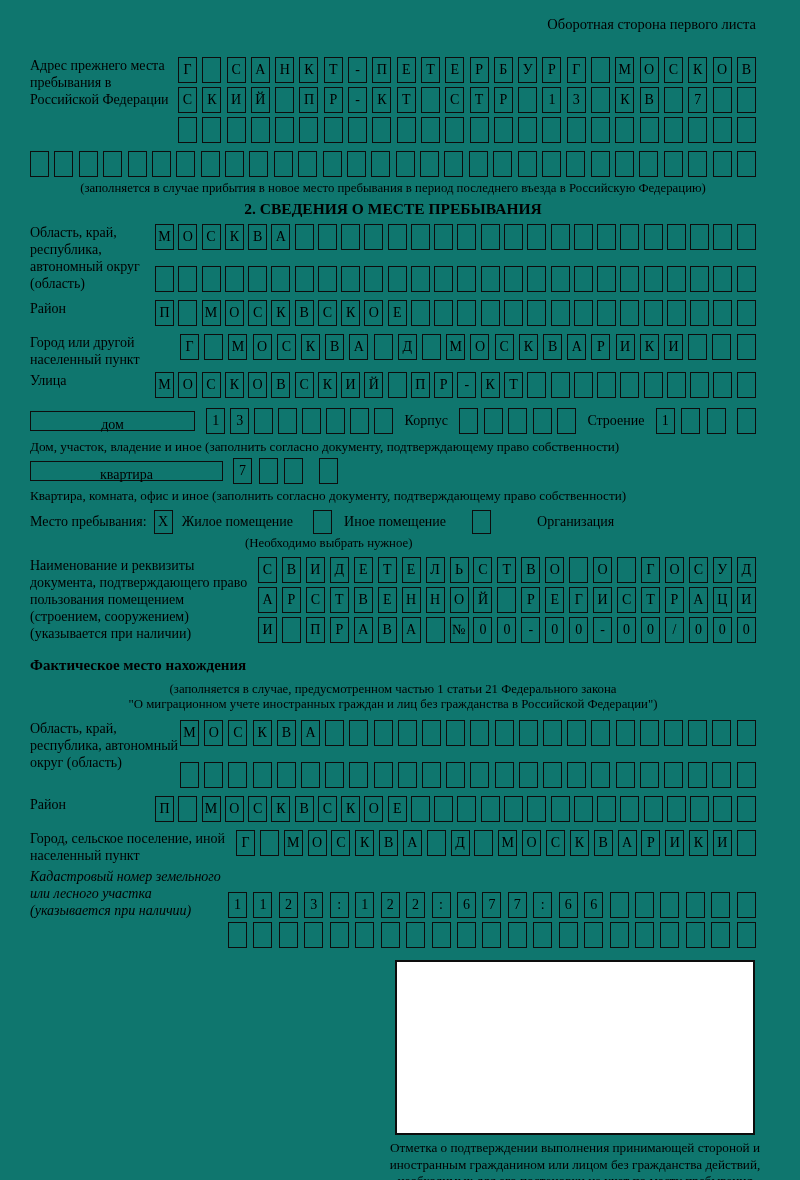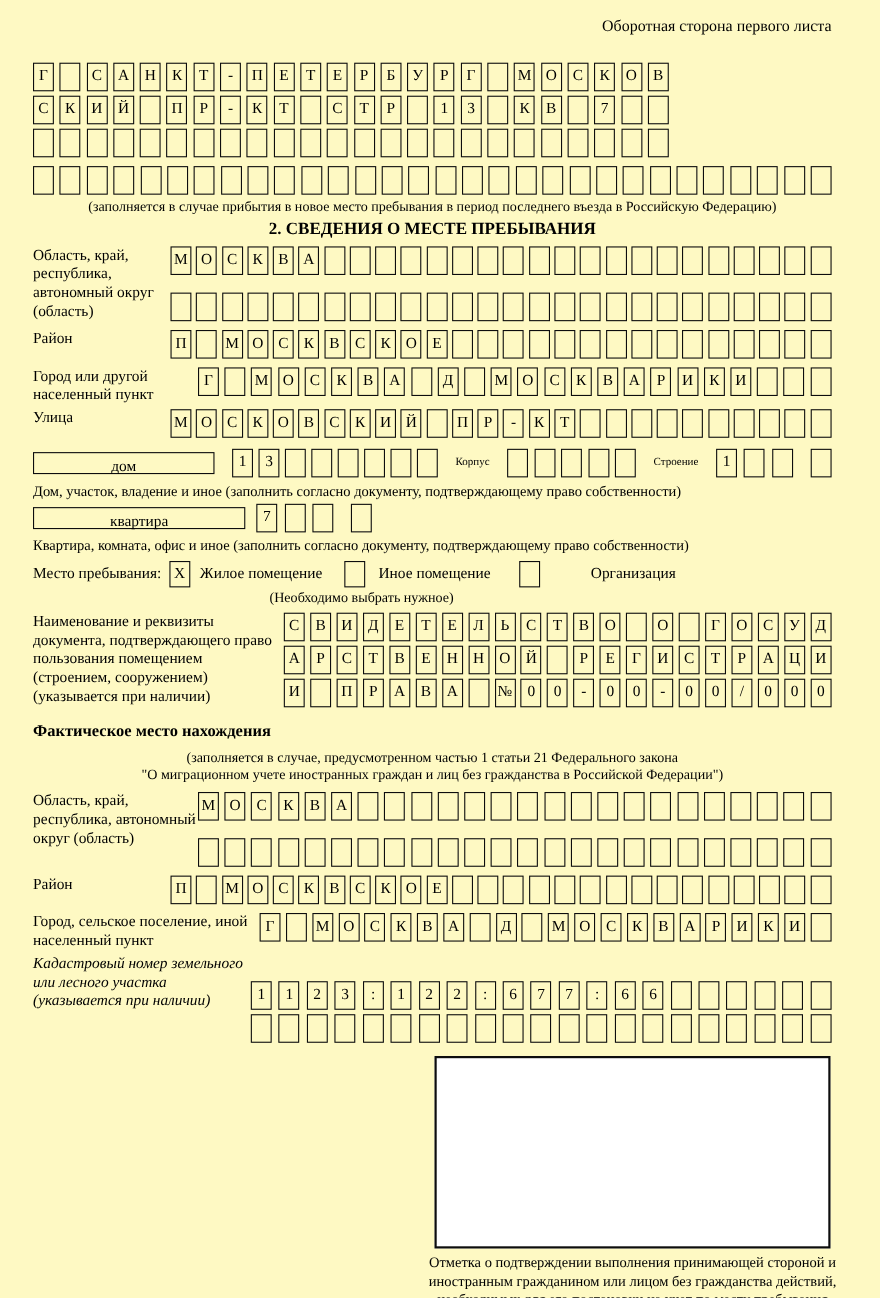--- a/index.html
+++ b/index.html
@@ -1,18 +1,18 @@
 <!DOCTYPE html>
 <html><head>
 <meta charset="utf-8">
 <style>
   * { margin:0; padding:0; box-sizing:border-box; }
   html,body { background:#fff; }
   .page {
-    width:800px; height:1180px; background:#fef9c3; color:#000;
+    width:800px; height:1180px; background:#0f766e; color:#000;
     font-family:"Liberation Serif", serif;
     padding:16px 44px 0 30px; overflow:hidden; position:relative;
   }
   .doc-title { text-align:right; font-size:14.5px; margin-bottom:24px; }
   .form-row { display:flex; align-items:flex-start; margin-bottom:4px; }
   .row-label { font-size:14px; line-height:17px; flex-shrink:0; }
   .boxcol { display:flex; flex-direction:column; }
   .boxrow { display:flex; justify-content:space-between; margin-bottom:4px; }
   .cell {
     display:inline-block; width:19px; height:26px; flex-shrink:0;
@@ -27,21 +27,21 @@
   .sec-header { text-align:center; font-weight:bold; font-size:15.5px; margin:4px 0 6px 0; }
   .gap16 { margin-bottom:16px; }
   .inline-rect {
     border:1.6px solid #0d0d0d; height:20px; text-align:center;
     font-size:14px; line-height:26px; flex-shrink:0;
   }
   .dom-rect { width:165px; }
   .kv-rect { width:193px; }
   .grp { display:flex; justify-content:space-between; }
   .g8 { width:187px; } .g5 { width:117px; } .g3 { width:70px; }
-  .inline-lbl { font-size:10px; line-height:29px; white-space:nowrap; }
+  .inline-lbl { font-size:14px; line-height:29px; white-space:nowrap; }
   .fieldnote { font-size:13.2px; line-height:16px; margin:1px 0 3px 0; }
   .mesto-row { display:flex; align-items:center; margin:6px 0 2px 0; }
   .mesto-row .cell { height:24px; line-height:21px; }
   .mesto-lbl { font-size:14px; white-space:nowrap; }
   .subnote { font-size:12.8px; margin:0 0 6px 215px; }
   .fact-title { text-align:left; font-weight:bold; font-size:15px; margin:10px 0 8px 0; }
   .stamp-wrap { margin-left:365px; margin-top:8px; }
   .stamp-box { width:360px; height:175px; border:2px solid #0d0d0d; background:#fff; }
   .stamp-caption {
     width:430px; margin-left:330px; margin-top:5px;
@@ -50,20 +50,21 @@
   .mt24 { margin-top:24px; }
 </style>
 </head>
 <body>
 
 <div class="page">
 
   <div class="doc-title">Оборотная сторона первого листа</div>
 
   <div class="form-row">
+    <div class="row-label" style="width:148px;">Адрес прежнего места пребывания в Российской Федерации</div>
     <div class="boxcol">
       <div class="boxrow w578">
           <span class="cell">Г</span>
           <span class="cell"></span>
           <span class="cell">С</span>
           <span class="cell">А</span>
           <span class="cell">Н</span>
           <span class="cell">К</span>
           <span class="cell">Т</span>
           <span class="cell">-</span>

